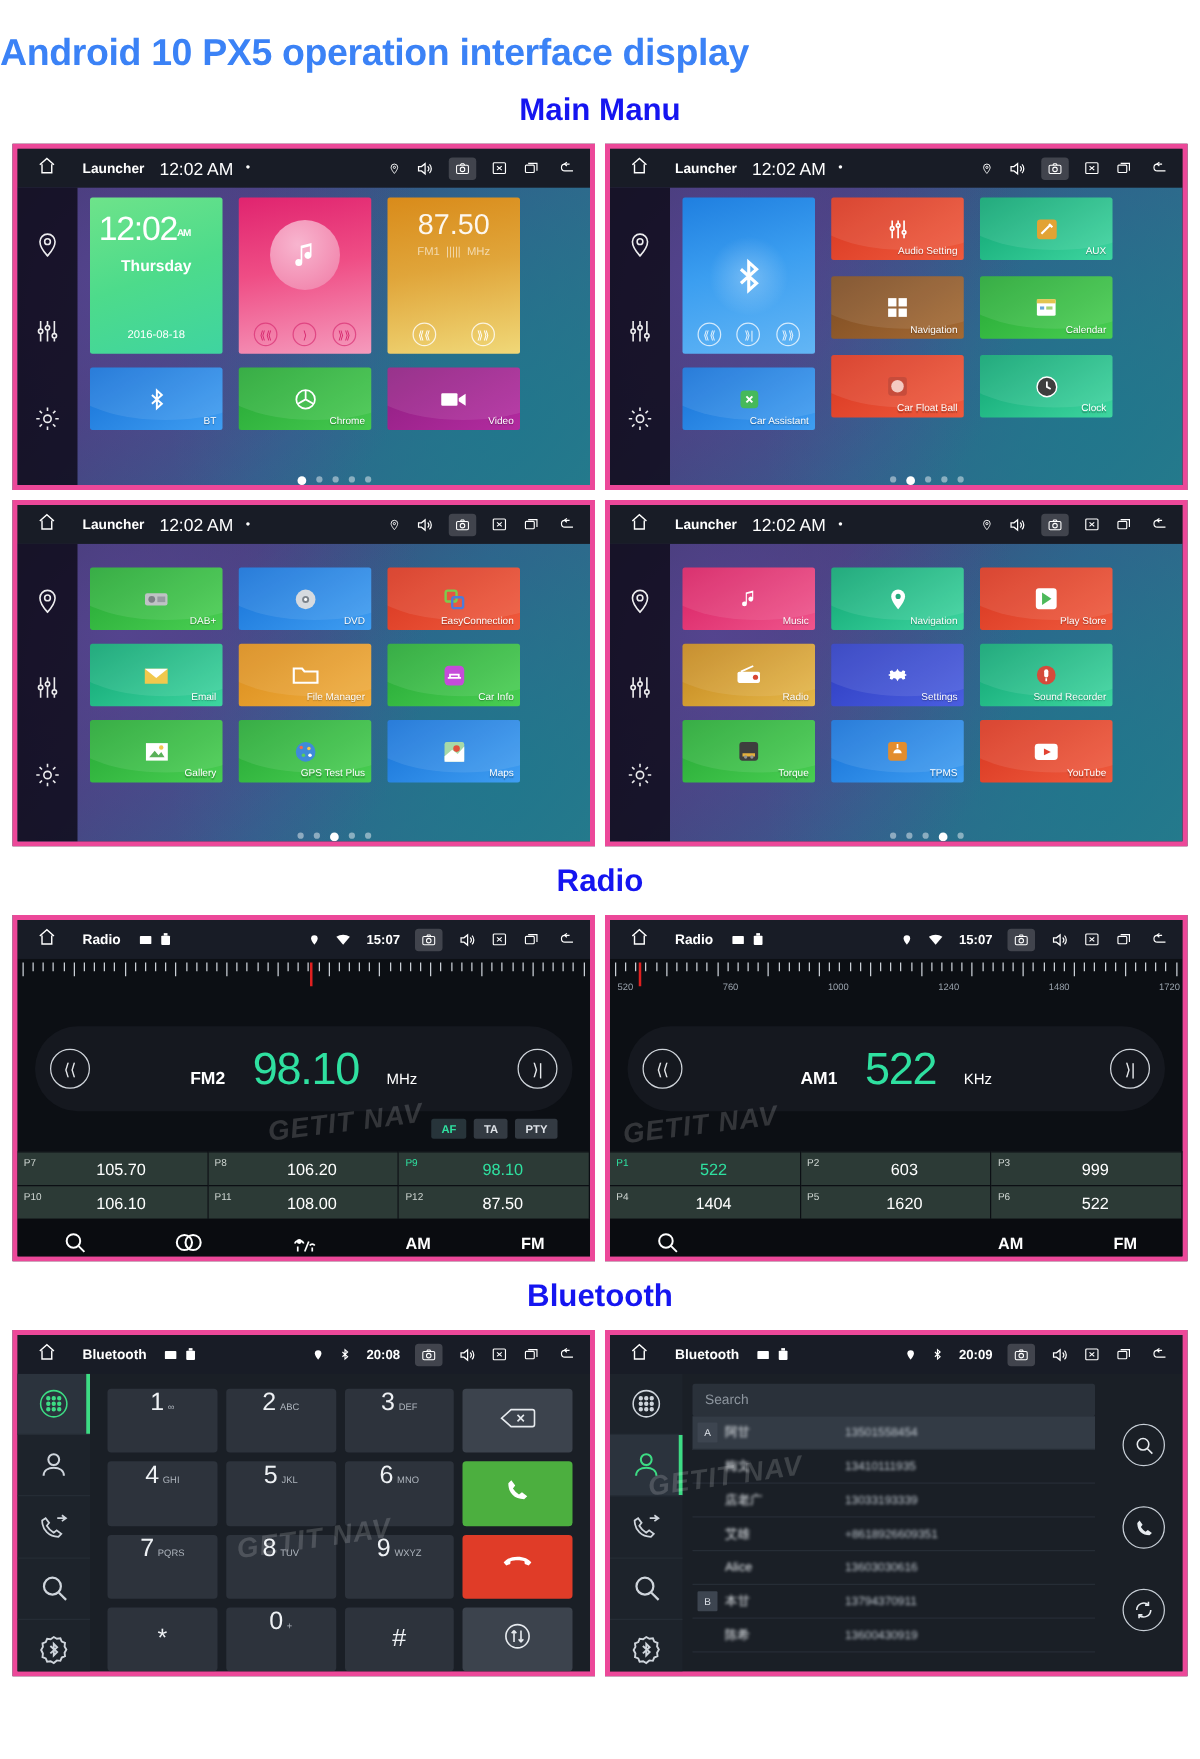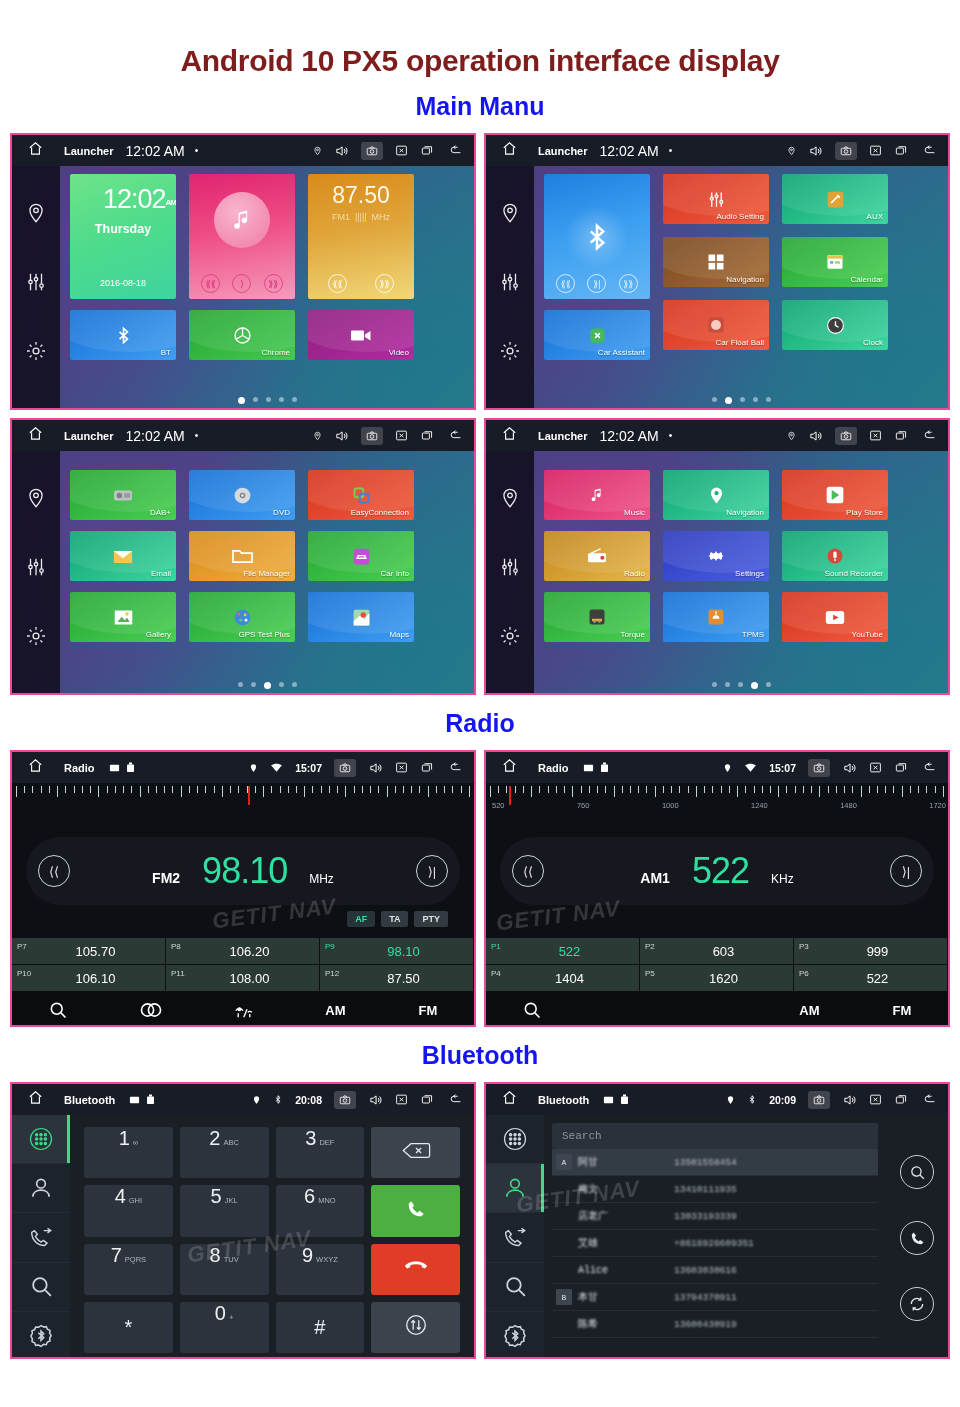--- a/index.html
+++ b/index.html
@@ -5,42 +5,41 @@
   * { box-sizing: border-box; margin: 0; padding: 0; }
   body {
     width: 960px; height: 1407px;
     background: #ffffff;
     font-family: "Liberation Sans", sans-serif;
     overflow: hidden;
   }
 
   
   .page-title {
-    text-align: center;
-    color: #7f1d1d;
+    color: #3b82f6;
     font-size: 30px;
     font-weight: bold;
     letter-spacing: -0.3px;
-    padding-top: 44px;
+    padding-top: 26px;
   }
   .section-title {
     text-align: center;
     color: #1515f0;
     font-size: 25px;
     font-weight: bold;
     padding: 14px 0 12px 0;
   }
 
   
   .screens-row { display: flex; gap: 8px; padding: 0 10px; }
   .screen {
     width: 470px; height: 277px;
     position: relative; overflow: hidden;
     background: #1b1f2b;
-    border: 2px solid #ec4899;
+    border: 4px solid #ec4899;
   }
   .screen.radio, .screen.bt { height: 277px; }
 
   
   .statusbar {
     height: 31px; background: #181c26;
     display: flex; align-items: center;
     padding: 0 10px 0 6px;
     position: relative; z-index: 6;
   }
@@ -80,21 +79,21 @@
   .lrail svg { opacity: 0.92; }
   .lcontent { flex: 1; position: relative; padding: 8px 14px 0 10px; }
 
   
   .wrow { display: flex; gap: 13px; }
   .widget { width: 106px; height: 125px; border-radius: 2px; position: relative; overflow: hidden; }
   .w-clock {
     background: linear-gradient(160deg,#6ee38a 0%, #4ddb8b 50%, #3fd4a0 100%);
     padding: 10px 0 0 0;
   }
-  .w-clock .t { color:#fff; font-size:27px; font-weight:300; letter-spacing:-1px; padding-left:7px;text-align:right;}
+  .w-clock .t { color:#fff; font-size:27px; font-weight:300; letter-spacing:-1px; padding-left:7px;}
   .w-clock .t sup { font-size:8px; font-weight:bold; vertical-align: 3px;}
   .w-clock .d { color:#fff; font-size:12.5px; font-weight:bold; text-align:center; margin-top:7px;}
   .w-clock .dt { color:#fff; font-size:9px; text-align:center; position:absolute; bottom:11px; width:100%;}
   .w-music {
     background: linear-gradient(170deg,#e0246f 0%, #ef4d85 45%, #f59bbd 100%);
   }
   .w-music .disc {
     width:56px;height:56px;border-radius:50%;
     background: radial-gradient(circle at 40% 35%, #f8b5cf, #f07ba5);
     margin: 18px auto 0; display:flex;align-items:center;justify-content:center;
@@ -219,21 +218,21 @@
     display:flex; align-items:baseline; justify-content:center; gap:3px;
     color:#eef1f4;
   }
   .key .num { font-size:20px; font-weight:300; }
   .key .sub { font-size:7.5px; color:#aeb5bd; }
   .key.act { background:#3c434d; align-items:center; }
   .key.green { background:#4caf3f; align-items:center; justify-content:center;}
   .key.red { background:#e03c28; align-items:center; justify-content:center;}
   .key.sym { font-size:18px; align-items:center; }
 
-  .contacts { flex:1; display:flex;font-family:Liberation Mono, monospace; }
+  .contacts { flex:1; display:flex; }
   .clist { flex:1; padding:8px 8px 0 8px; }
   .searchbar {
     height:26px; background:#2a313a; border-radius:2px;
     display:flex; align-items:center; padding:0 10px;
     color:#8d959e; font-size:11px;
   }
   .crow {
     height:27px; display:flex; align-items:center;
     border-bottom:1px solid #262d36; padding-left:4px;
   }

